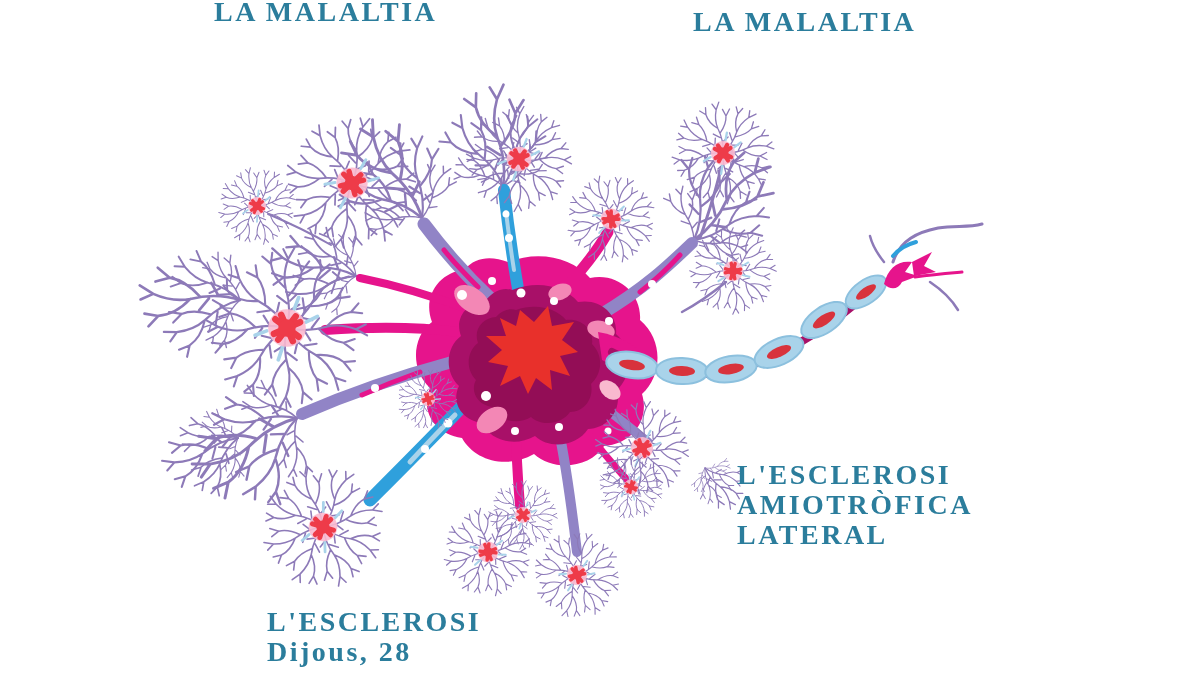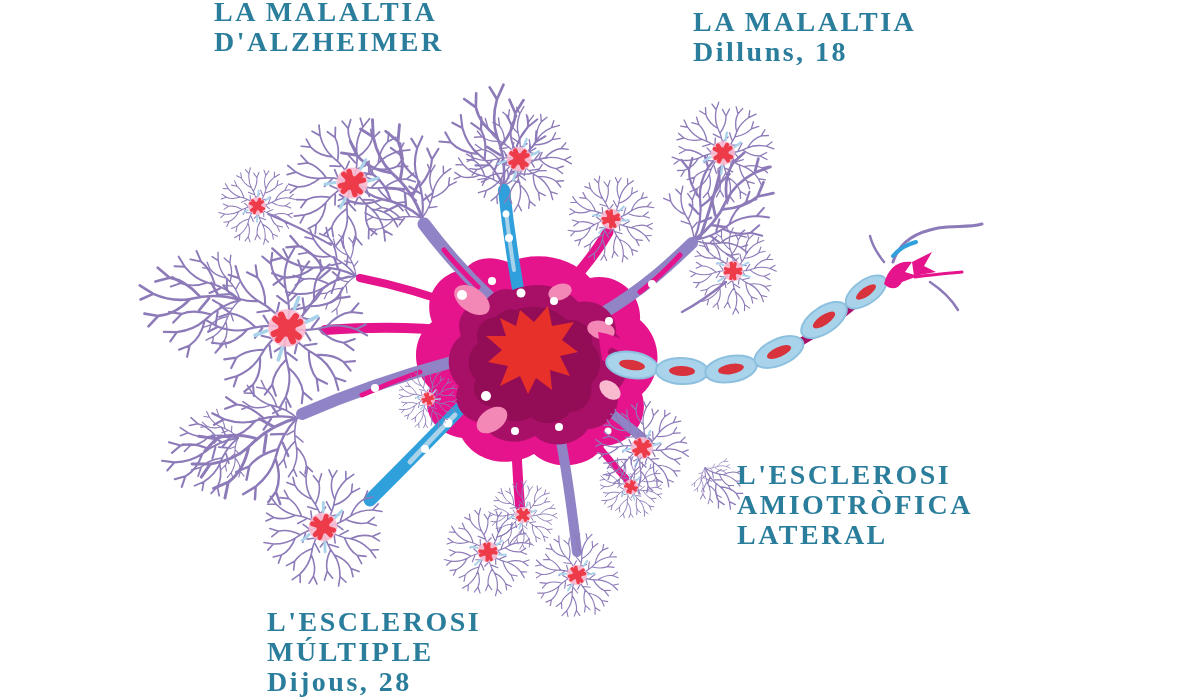--- a/index.html
+++ b/index.html
@@ -185,33 +185,30 @@
       <use href="#sat" transform="translate(488,552) rotate(30) scale(0.8)"></use>
       <use href="#sat" transform="translate(523,515) scale(0.62)"></use>
       <use href="#sat" transform="translate(577,575) rotate(15) scale(0.78)"></use>
       <use href="#sat" transform="translate(642,448) rotate(5) scale(0.85)"></use>
       <use href="#sat" transform="translate(631,487) rotate(-30) scale(0.58)"></use>
     </g>
   </svg>
 
   <div class="label" style="left:214px;top:-3px">
     <div>LA MALALTIA</div>
-    <div>D'ALZHEIMER</div>
   </div>
 
   <div class="label" style="left:693px;top:7px">
     <div>LA MALALTIA</div>
-    <div>Dilluns, 18</div>
   </div>
 
   <div class="label" style="left:737px;top:460px">
     <div>L'ESCLEROSI</div>
     <div>AMIOTRÒFICA</div>
     <div>LATERAL</div>
   </div>
 
   <div class="label" style="left:267px;top:607px">
     <div>L'ESCLEROSI</div>
-    <div>MÚLTIPLE</div>
     <div>Dijous, 28</div>
   </div>
 
 </div>
 
 </body></html>

